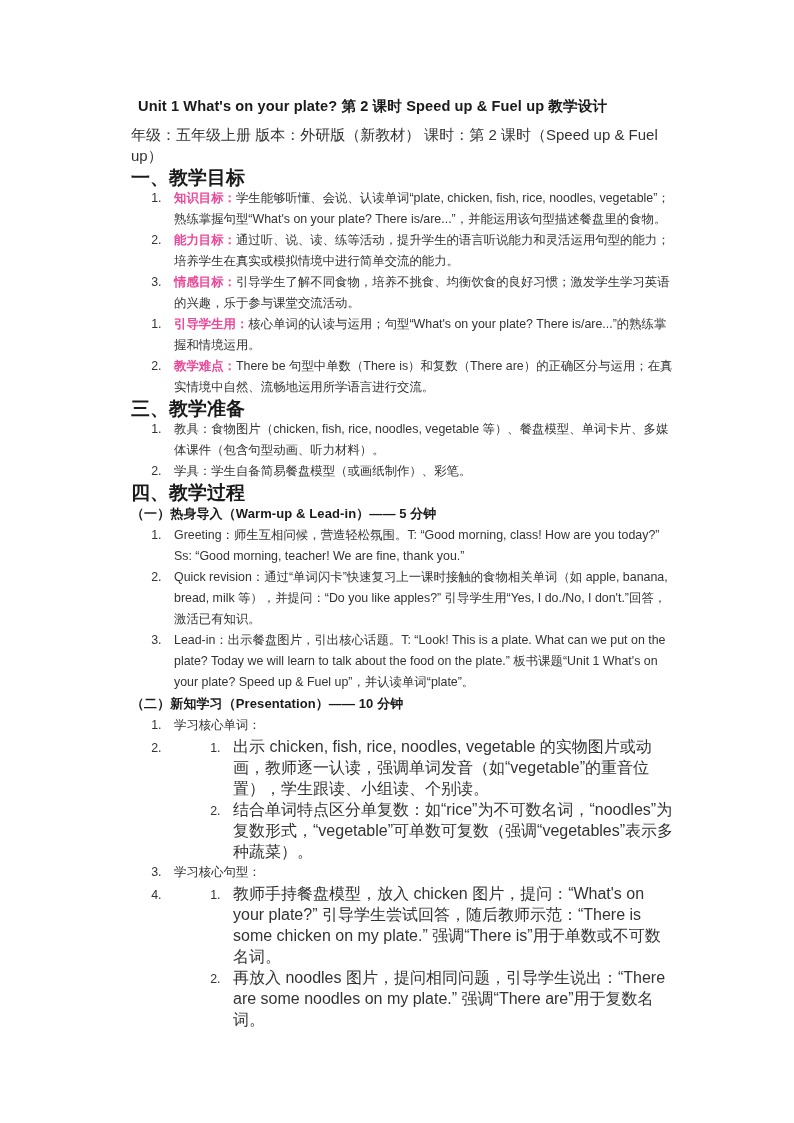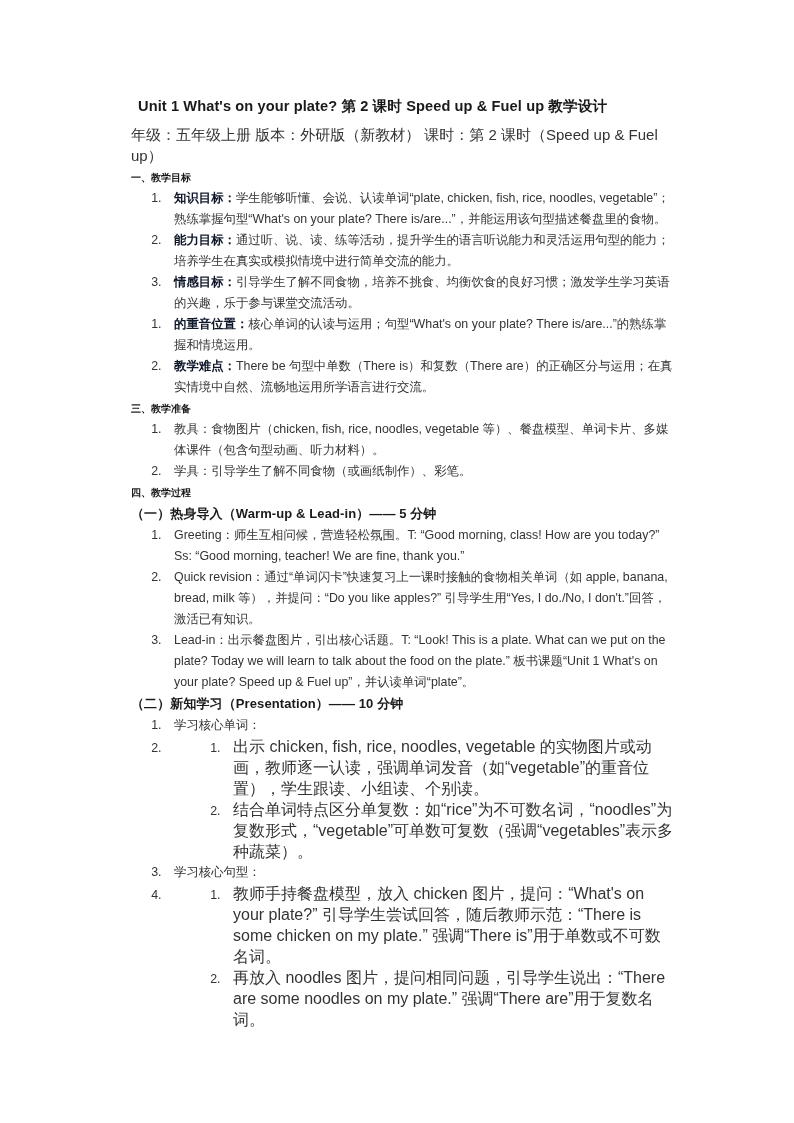--- a/index.html
+++ b/index.html
@@ -30,21 +30,21 @@
     letter-spacing: 0.1px;
     color: #1a1a1a;
   }
   .meta-line {
     font-size: 15px;
     line-height: 21px;
     margin: 0 0 1px 0;
     color: #333333;
   }
   .sec-h1 {
-    font-size: 10px;
+    font-size: 19px;
     font-weight: bold;
     line-height: 21px;
     margin: 0;
     color: #1a1a1a;
   }
   .sec-h2 {
     font-size: 13px;
     font-weight: bold;
     line-height: 22px;
     margin: 0;
@@ -76,21 +76,21 @@
     padding-left: 9px;
     color: #333333;
   }
   ol.lvl1 > li::marker,
   ol.lvl2 > li::marker {
     color: #333333;
     font-size: 12.4px;
   }
   .b {
     font-weight: bold;
-    color: #0f172a;
+    color: #ec4899;
   }
   .empty-li {
     min-height: 21px;
   }
 </style>
 </head>
 <body>
 
 <div class="page">
 
@@ -102,30 +102,30 @@
     <div class="sec-h1">一、教学目标</div>
     <ol class="lvl1">
       <li><span class="b">知识目标</span><span class="b">：</span><span>学生能够听懂、会说、认读单词“plate, chicken, fish, rice, noodles, vegetable”；熟练掌握句型“What's on your plate? There is/are...”，并能运用该句型描述餐盘里的食物。</span></li>
       <li><span class="b">能力目标</span><span class="b">：</span><span>通过听、说、读、练等活动，提升学生的语言听说能力和灵活运用句型的能力；培养学生在真实或模拟情境中进行简单交流的能力。</span></li>
       <li><span class="b">情感目标</span><span class="b">：</span><span>引导学生了解不同食物，培养不挑食、均衡饮食的良好习惯；激发学生学习英语的兴趣，乐于参与课堂交流活动。</span></li>
     </ol>
   </div>
 
   <div>
     <ol class="lvl1">
-      <li><span class="b">的重音位置</span><span class="b">：</span><span>核心单词的认读与运用；句型“What's on your plate? There is/are...”的熟练掌握和情境运用。</span></li>
+      <li><span class="b">引导学生用</span><span class="b">：</span><span>核心单词的认读与运用；句型“What's on your plate? There is/are...”的熟练掌握和情境运用。</span></li>
       <li><span class="b">教学难点</span><span class="b">：</span><span>There be 句型中单数（There is）和复数（There are）的正确区分与运用；在真实情境中自然、流畅地运用所学语言进行交流。</span></li>
     </ol>
   </div>
 
   <div>
     <div class="sec-h1">三、教学准备</div>
     <ol class="lvl1">
       <li><span>教具：食物图片（chicken, fish, rice, noodles, vegetable 等）、餐盘模型、单词卡片、多媒体课件（包含句型动画、听力材料）。</span></li>
-      <li><span>学具：引导学生了解不同食物（或画纸制作）、彩笔。</span></li>
+      <li><span>学具：学生自备简易餐盘模型（或画纸制作）、彩笔。</span></li>
     </ol>
   </div>
 
   <div>
     <div class="sec-h1">四、教学过程</div>
 
     <div class="sec-h2">（一）热身导入（Warm-up &amp; Lead-in）—— 5 分钟</div>
     <ol class="lvl1">
       <li><span>Greeting：师生互相问候，营造轻松氛围。T: “Good morning, class! How are you today?” Ss: “Good morning, teacher! We are fine, thank you.”</span></li>
       <li><span>Quick revision：通过“单词闪卡”快速复习上一课时接触的食物相关单词（如 apple, banana, bread, milk 等），并提问：“Do you like apples?” 引导学生用“Yes, I do./No, I don't.”回答，激活已有知识。</span></li>

